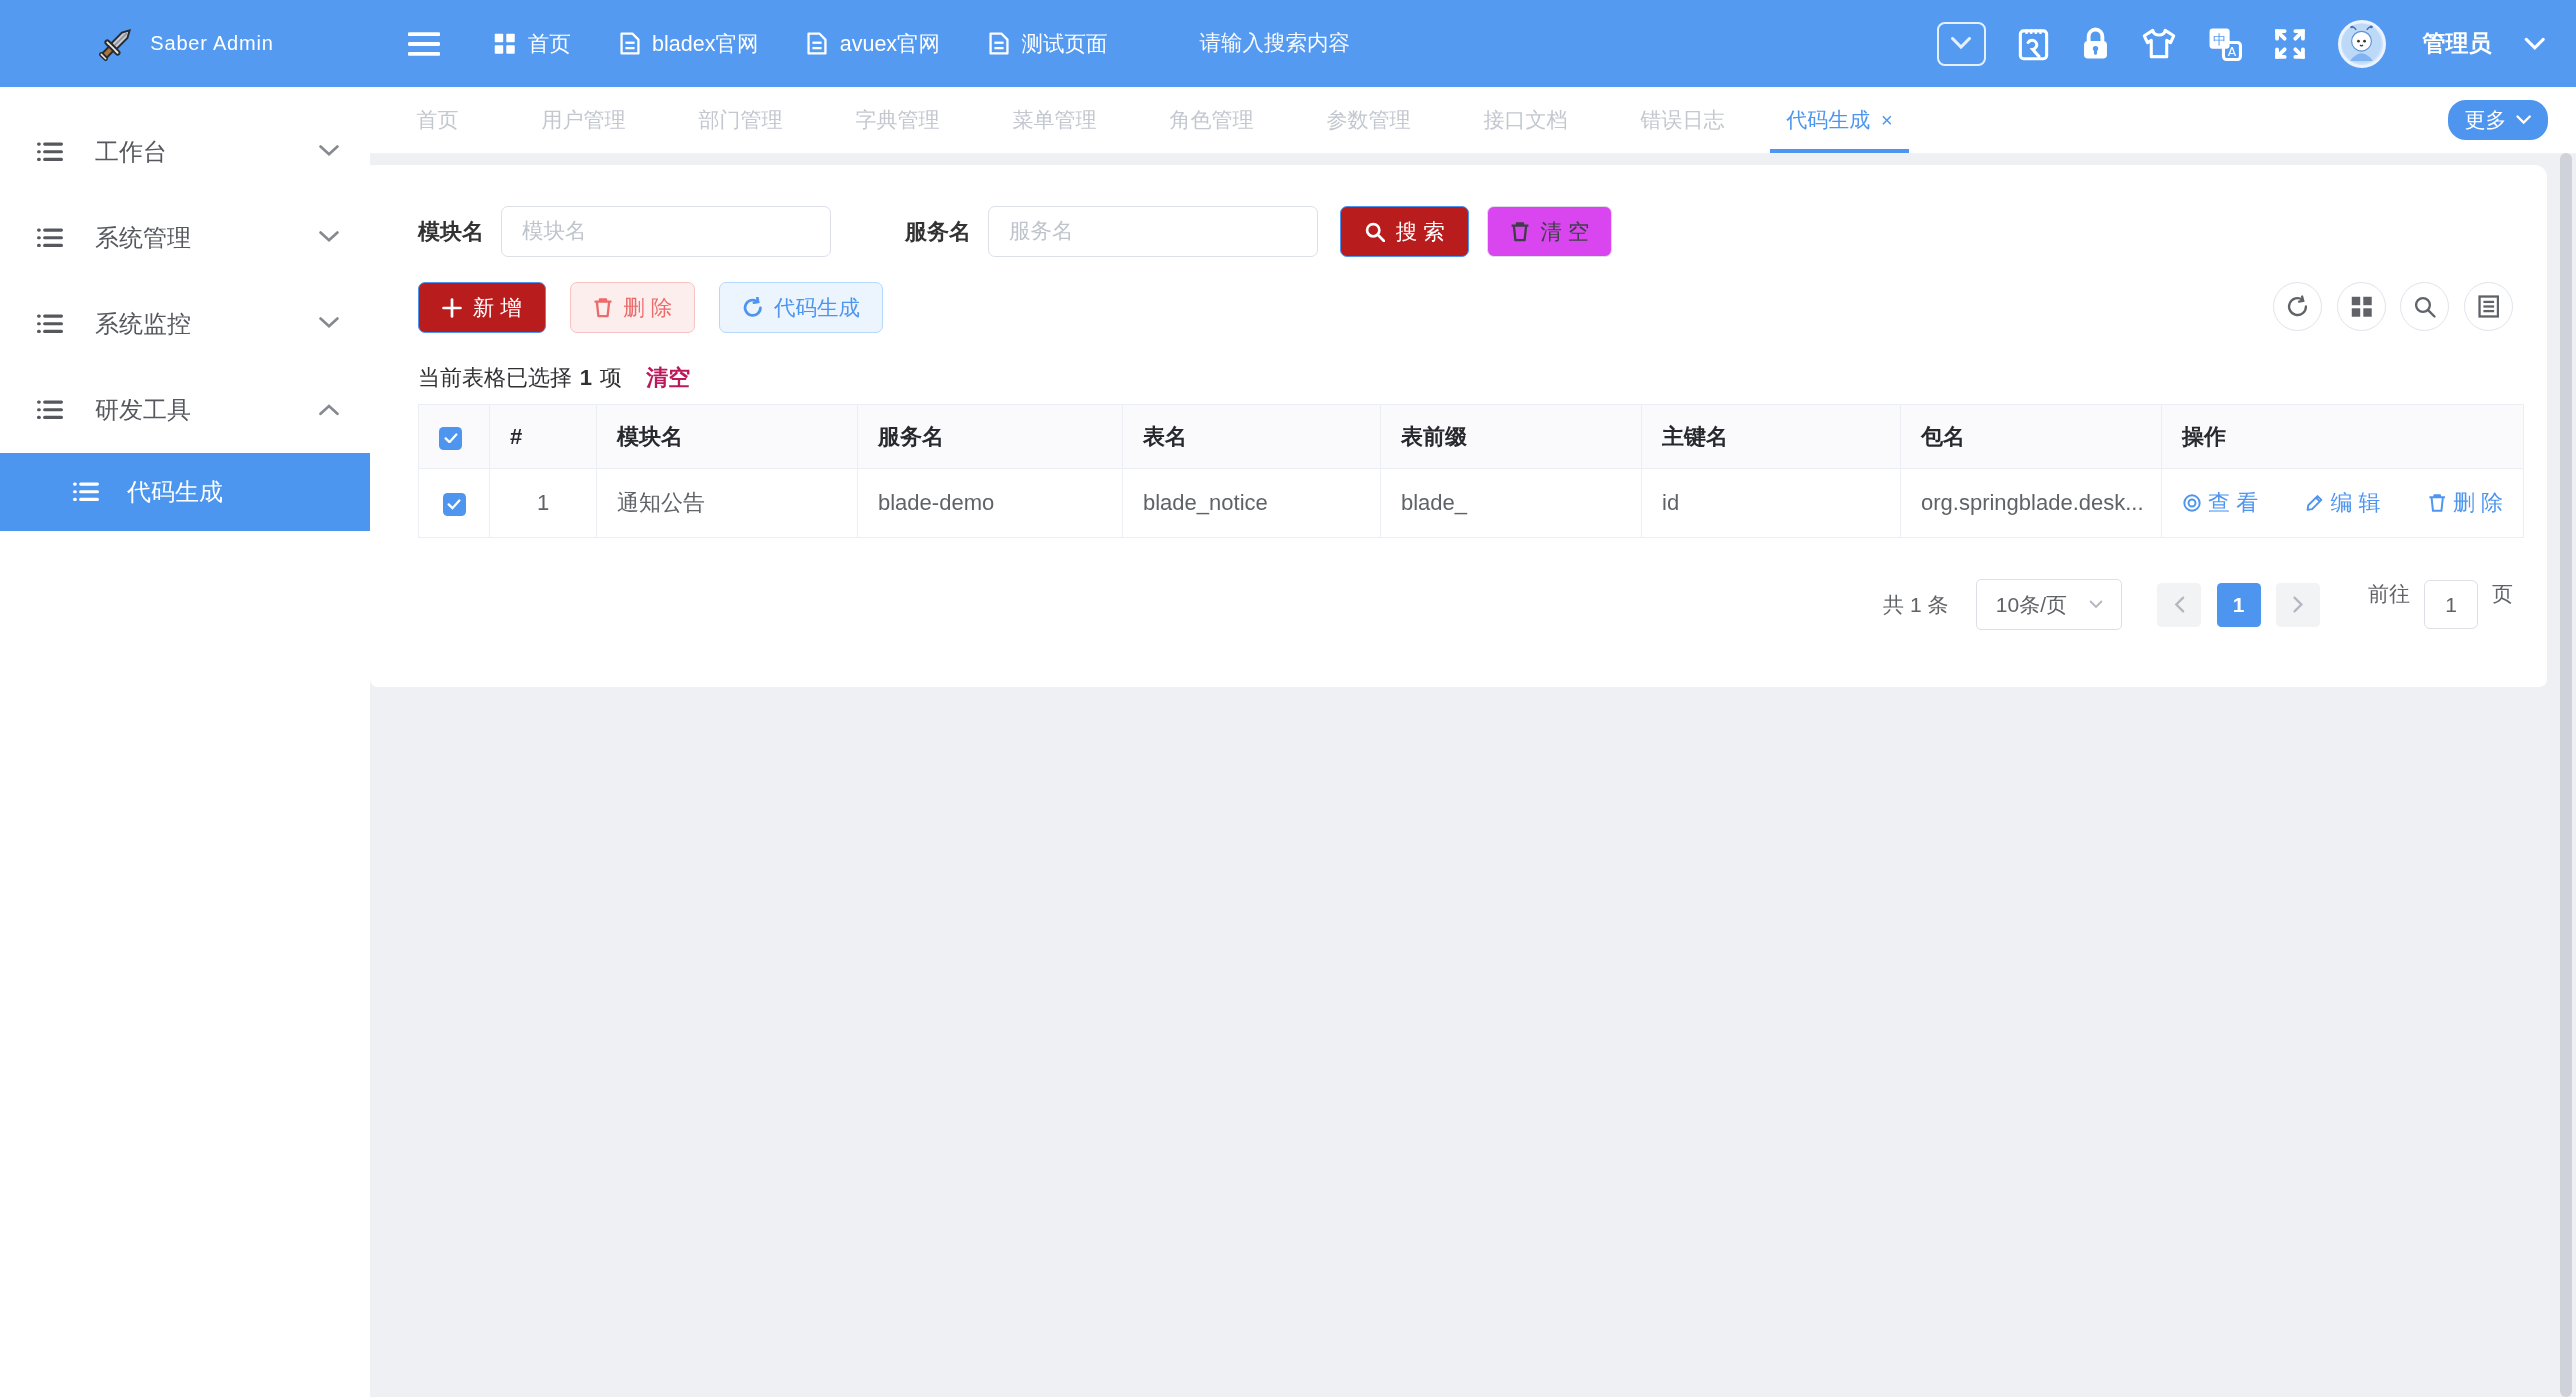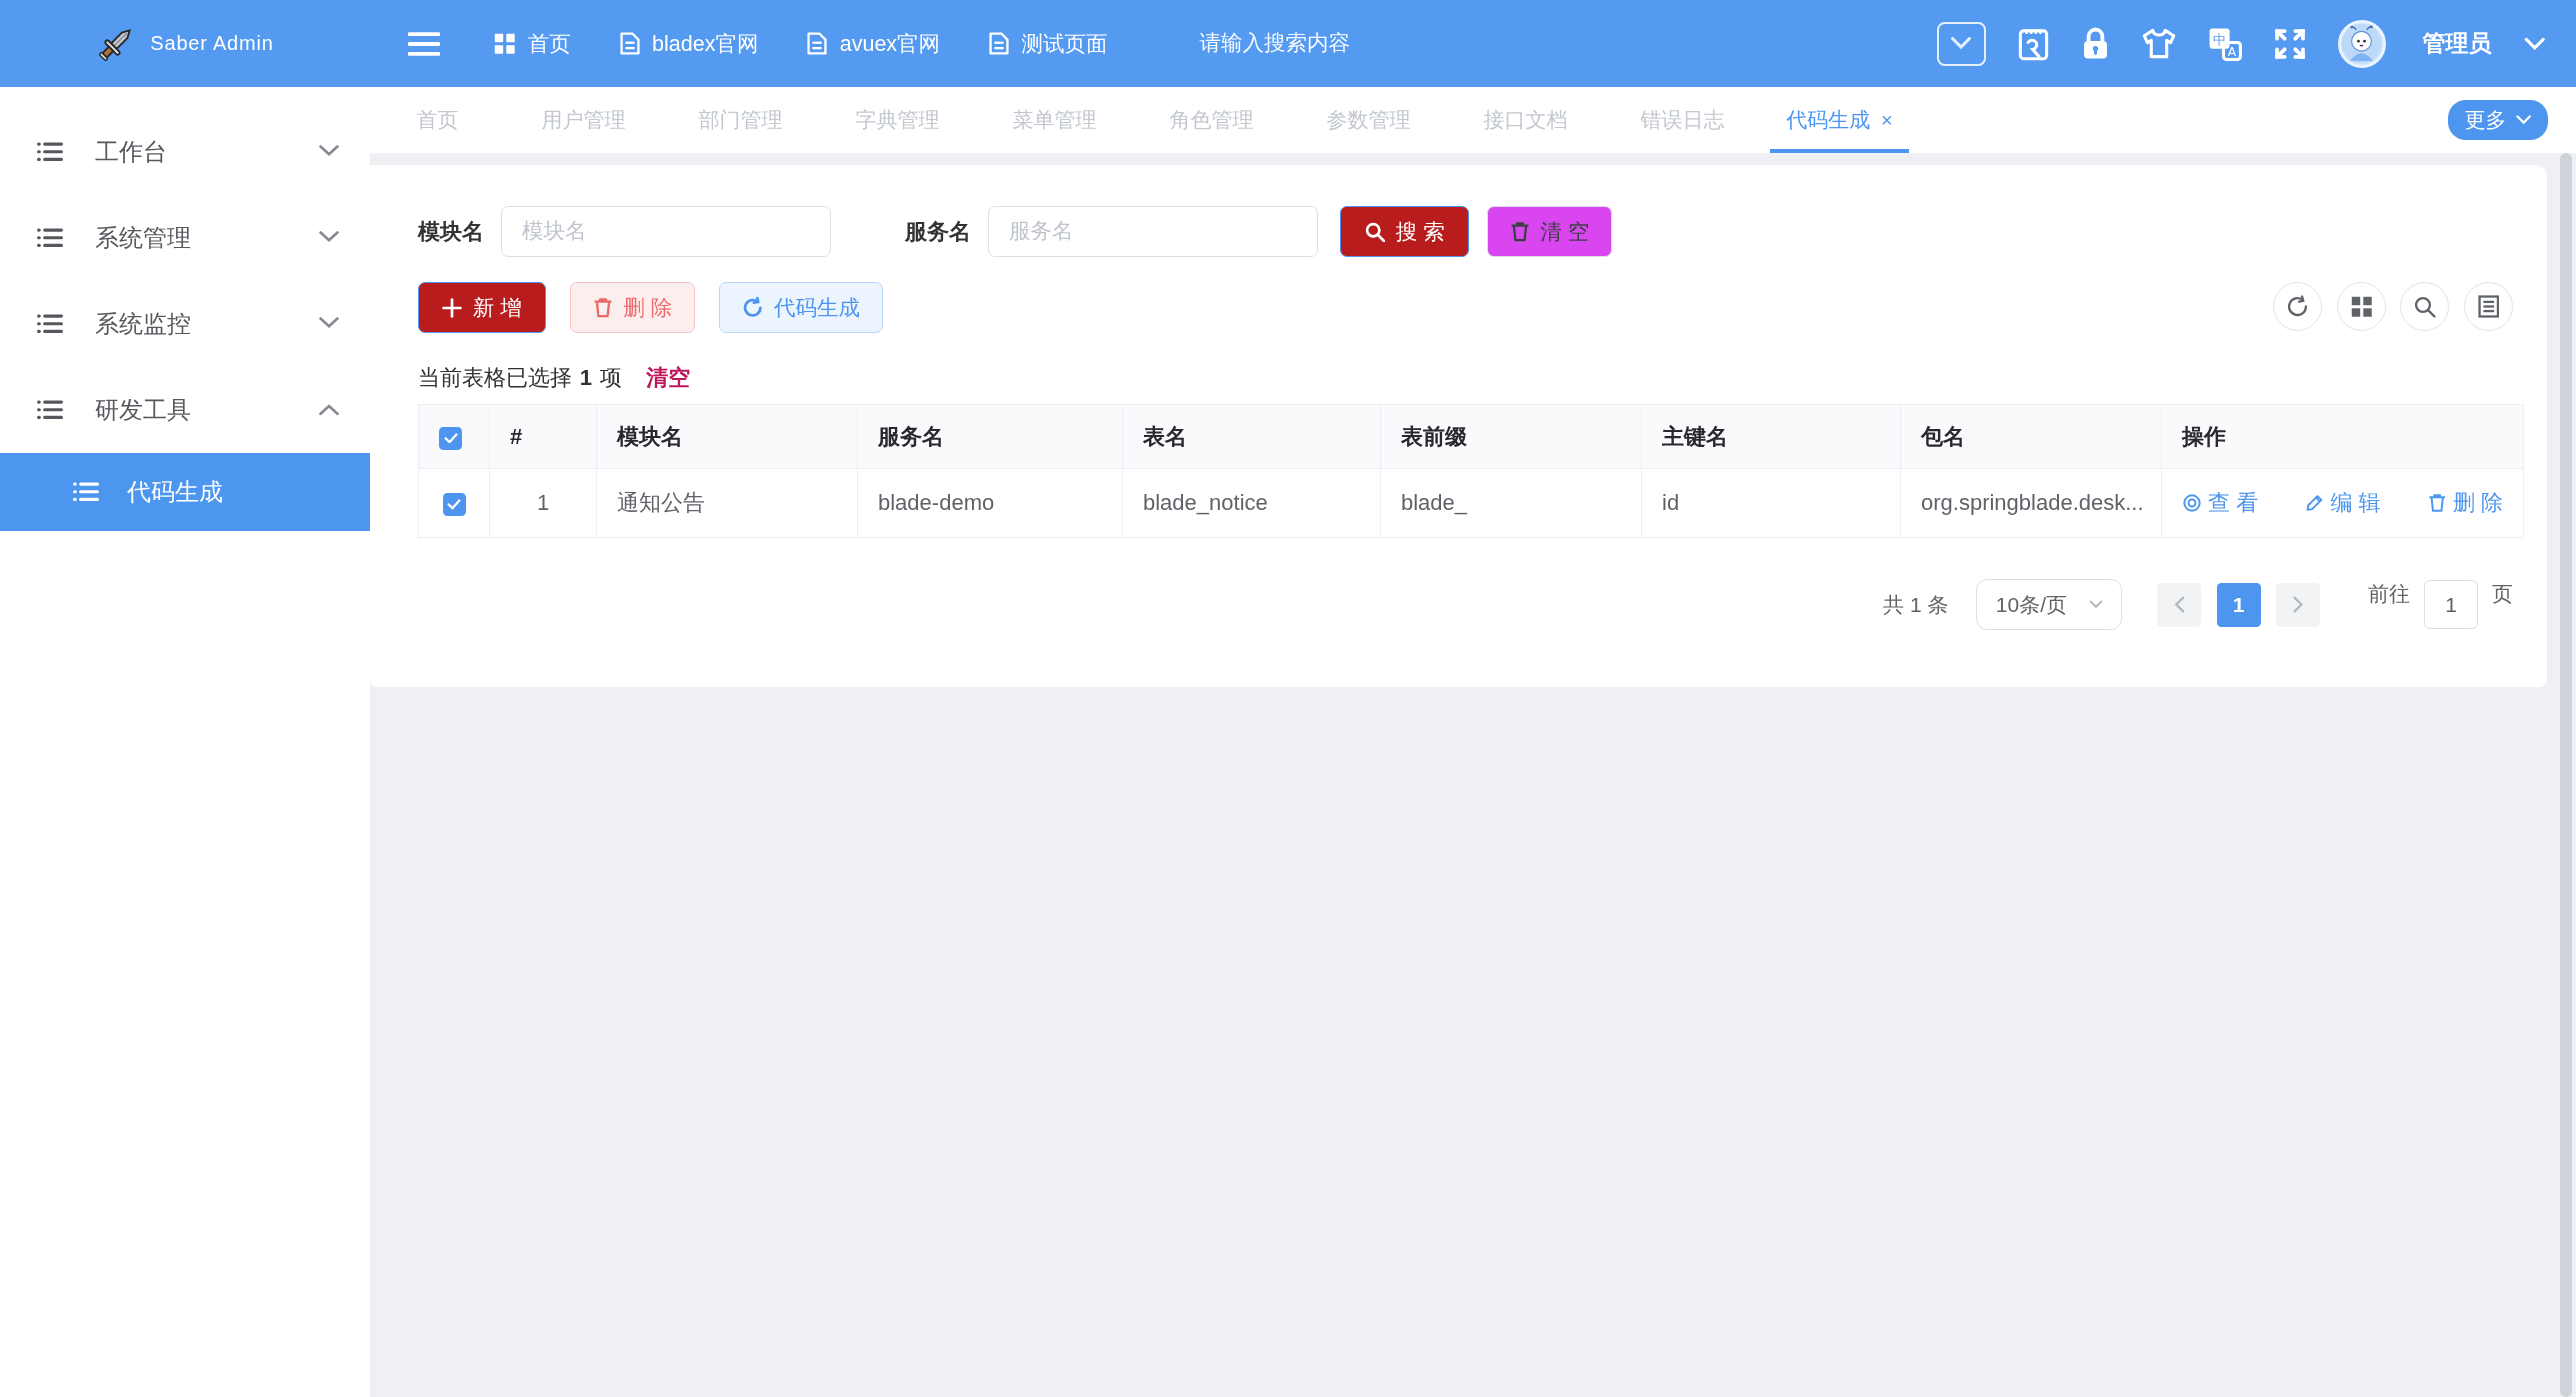--- a/index.html
+++ b/index.html
@@ -69,21 +69,21 @@
   table.grid th, table.grid td { border:1.5px solid #ebeef5; font-weight:400; }
   table.grid th { background:#fafafc; height:64px; font-size:22px; color:#27292e; font-weight:700; text-align:left; padding:0 20px; }
   table.grid td { height:69px; font-size:22px; color:#5f6368; padding:0 20px; background:#fff; }
   th.c, td.c { text-align:center; padding:0; }
   .checkbox { width:23px; height:23px; background:#4d95ef; border-radius:4.6px; display:inline-flex; align-items:center; justify-content:center; margin:auto; cursor:pointer; }
   .op-links { display:flex; justify-content:space-between; gap:26px; }
   .op-link { color:#4d95ef; display:flex; align-items:center; gap:6.1px; cursor:pointer; white-space:nowrap; }
 
   .pager { position:absolute; top:414px; right:34px; display:flex; align-items:center; font-size:21px; color:#606266; }
   .pg-total { margin-right:28px; white-space:nowrap; }
-  .pg-select { width:146px; height:51px; border:1.5px solid #dcdfe6; border-radius:11px; display:flex; align-items:center; justify-content:center; gap:22px; color:#606266; cursor:pointer; margin-right:35px; }
+  .pg-select { width:146px; height:51px; border:1.5px solid #dcdfe6; border-radius:5px; display:flex; align-items:center; justify-content:center; gap:22px; color:#606266; cursor:pointer; margin-right:35px; }
   .pg-btn { width:44px; height:44px; border-radius:4.6px; background:#f2f3f5; display:flex; align-items:center; justify-content:center; color:#b3b7bf; font-size:23px; cursor:pointer; }
   .pg-page { width:44px; height:44px; border-radius:4.6px; background:#4d95ef; color:#fff; font-weight:700; display:flex; align-items:center; justify-content:center; margin:0 15.3px; cursor:pointer; }
   .pg-goto { margin-left:48px; display:flex; gap:14px; white-space:nowrap; }
   .pg-input { width:54px; height:49px; border:1.5px solid #dcdfe6; border-radius:6.1px; text-align:center; font-size:21px; color:#606266; outline:none; }
 
   .scroll-thumb { position:absolute; right:3.8px; top:153px; width:12.3px; height:1244px; background:#cfd2d8; border-radius:6.1px; z-index:6; }
 
   svg { display:block; }
 </style>
 </head>

